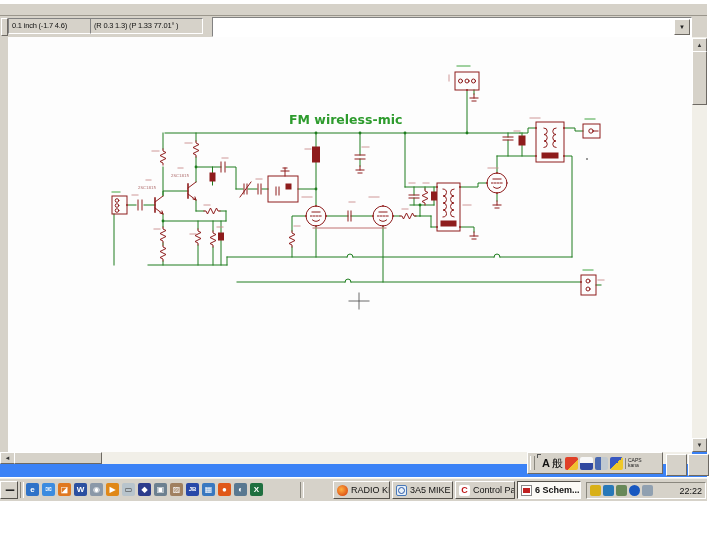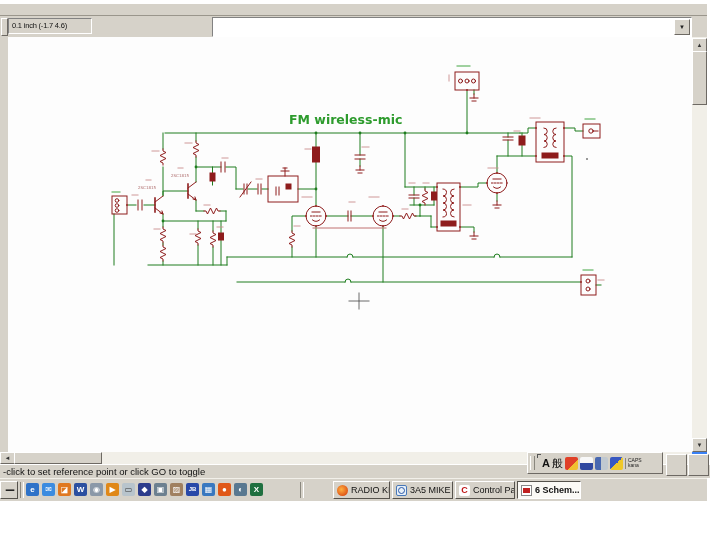--- a/index.html
+++ b/index.html
@@ -76,20 +76,21 @@
 <body>
 
 <div class="screen">
 
   <div class="win">
     <div class="topstrip"></div>
 
     <div class="toolbar">
       <div class="toolstub"></div>
       <div class="readout ro1">0.1 inch (-1.7 4.6)</div>
+      <div class="readout ro2">(R 0.3 1.3) (P 1.33 77.01° )</div>
       <div class="combo">
         <input value="" style="">
         <div class="combo-btn">
           <span>▼</span>
         </div>
       </div>
     </div>
 
     <div class="leftstrip"></div>
 
@@ -327,23 +328,20 @@
       <div class="sbtn v-up"><span>▲</span></div>
       <div class="sbtn v-thumb"></div>
       <div class="sbtn v-dn"><span>▼</span></div>
     </div>
     <div class="hscroll">
       <div class="sbtn h-left"><span>◄</span></div>
       <div class="sbtn h-thumb"></div>
       <div class="sbtn h-right"><span>►</span></div>
     </div>
 
-    <div class="statusbar">
-      <span>-click to set reference point or click GO to toggle</span>
-    </div>
   </div>
 
   <div class="ime">
     <div class="ime-grip"></div>
     <span class="ime-a">A</span>
     <span class="ime-gen">般</span>
     <span class="ime-ico" style="background:linear-gradient(135deg,#e04028 60%,#f0c030 60%)"></span>
     <span class="ime-ico" style="background:linear-gradient(180deg,#f8f8f8 50%,#3048a0 50%)"></span>
     <span class="ime-ico" style="background:linear-gradient(90deg,#4868b0 50%,#c0c8d0 50%)"></span>
     <span class="ime-ico" style="background:linear-gradient(135deg,#3858c0 50%,#f0c828 50%)"></span>
@@ -388,14 +386,22 @@
     </div>
     <div class="tbtn" style="left:455px;width:60px">
       <span class="ti ti-control"></span>
       <span>Control Pa..</span>
     </div>
     <div class="tbtn active" style="left:517px;width:64px">
       <span class="ti ti-sch"></span>
       <span>6 Schem...</span>
     </div>
 
+    <div class="tray">
+      <span class="ic" style="background:#d8b018"></span>
+      <span class="ic" style="background:#2878b8"></span>
+      <span class="ic" style="background:#688858"></span>
+      <span class="ic" style="background:#1858c0;border-radius:50%"></span>
+      <span class="ic" style="background:#90a0b0"></span>
+      <span class="clock">22:22</span>
+    </div>
   </div>
 </div>
 
 </body></html>

